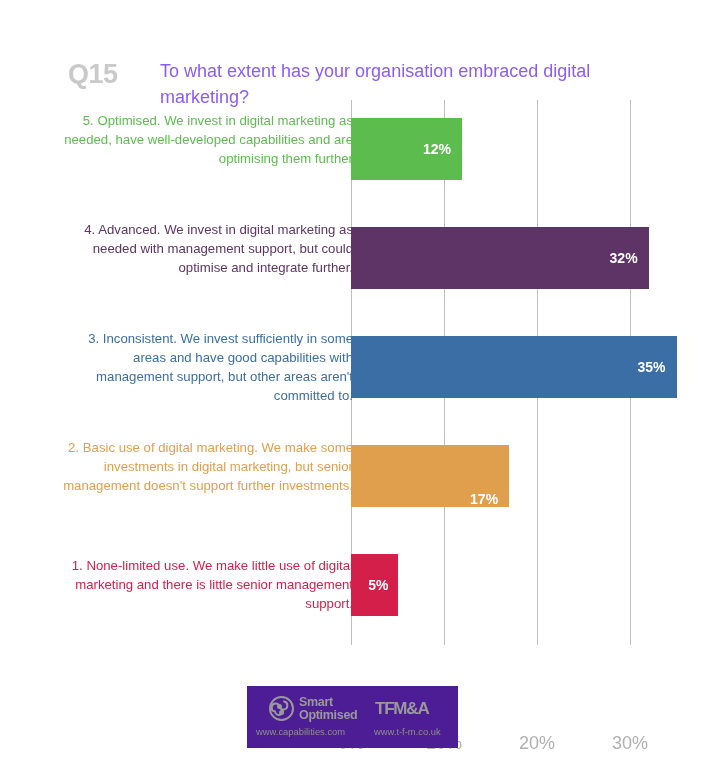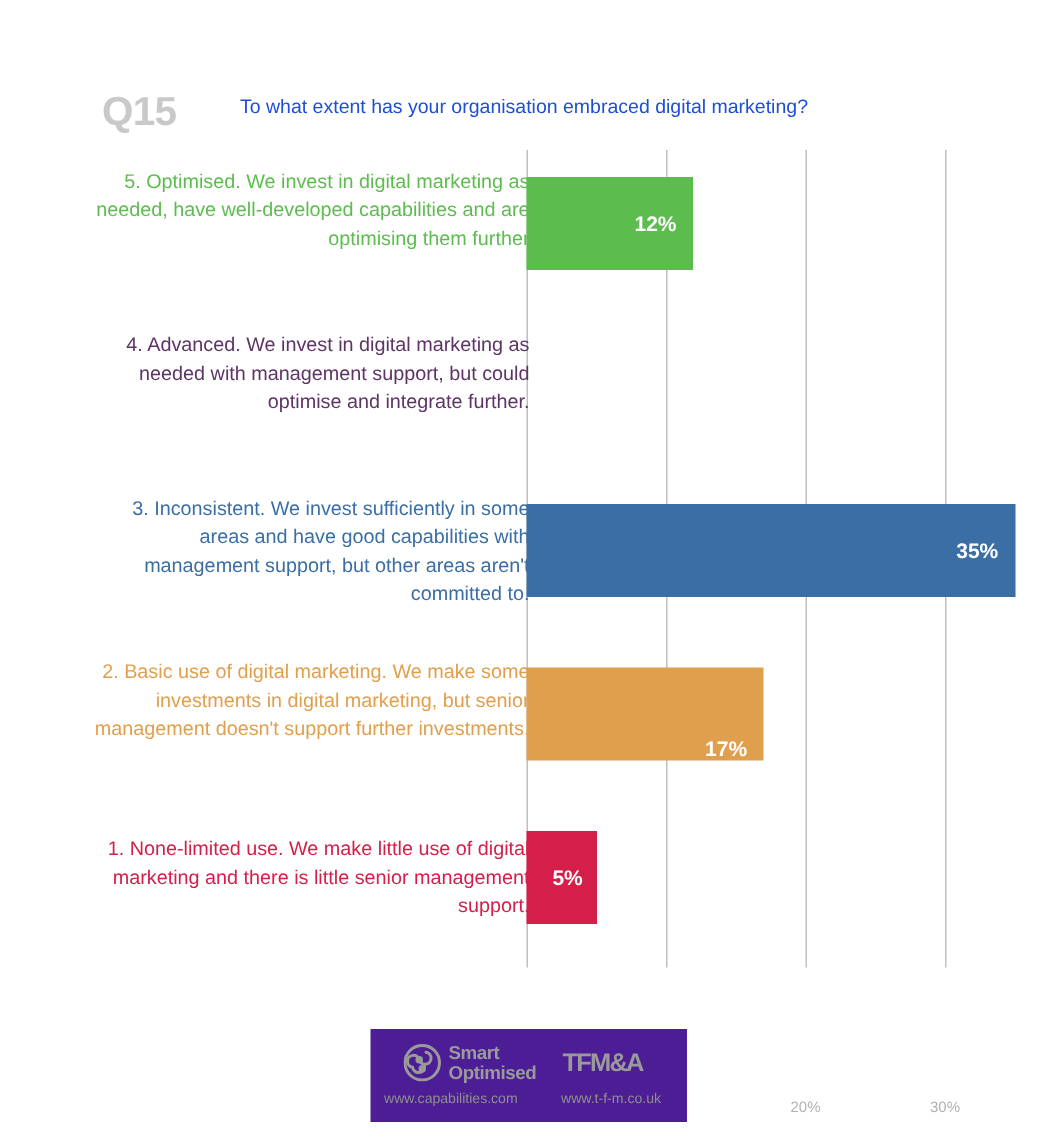--- a/index.html
+++ b/index.html
@@ -13,21 +13,21 @@
 
   
   .header { position:absolute; left:0; top:0; width:705px; height:88px;margin-top:39px; }
   .q-num {
     position:absolute; left:68px; top:20px;
     font-size:27px; font-weight:bold; color:#c9c9c9;
     letter-spacing:-0.5px;
   }
   .q-title {
     position:absolute; left:160px; top:19px; width:500px;
-    font-size:13px; color:#1d4ed8; line-height:26px;
+    font-size:18px; color:#8b5cf6; line-height:26px;
     font-weight:normal;
   }
 
   
   .chart { position:absolute; left:0; top:88px; width:705px; height:570px; }
   .plot {
     position:absolute; left:351px; top:12px;
     width:279px; height:545px;
   }
   .gridline {
@@ -49,21 +49,21 @@
   .bar-value {
     color:#ffffff; font-size:14px; font-weight:bold;
     padding-right:11px; white-space:nowrap;
   }
   .bar.narrow .bar-value { padding-right:9px; }
 
   
   .axis { position:absolute; left:0; top:645px; width:705px; height:26px; }
   .tick {
     position:absolute; top:0;
-    font-size:10px; color:#b0b0b0; font-weight:normal;
+    font-size:18px; color:#b0b0b0; font-weight:normal;
     transform:translateX(-50%);
     white-space:nowrap;
   }
 
   
   .footer {
     position:absolute; left:247px; top:686px;
     width:211px; height:62px;
     background:#4c1d95;
   }
@@ -105,20 +105,23 @@
       </div>
     <div class="rows" id="rows">
         <div class="row" style="top: 29.5px; height: 62px;">
           <div class="cat-label" style="color: rgb(92, 189, 78); top: -7px;">5. Optimised. We invest in digital marketing as needed, have well-developed capabilities and are optimising them further</div>
           <div class="bar" style="width: 111px; background: rgb(92, 189, 78);">
             <span class="bar-value">12%</span>
           </div>
         </div>
         <div class="row" style="top: 138.5px; height: 62px;">
           <div class="cat-label" style="color: rgb(93, 52, 101); top: -7px;">4. Advanced. We invest in digital marketing as needed with management support, but could optimise and integrate further.</div>
+          <div class="bar" style="width: 297.6px; background: rgb(93, 52, 101);">
+            <span class="bar-value">32%</span>
+          </div>
         </div>
         <div class="row" style="top: 247.5px; height: 62px;">
           <div class="cat-label" style="color: rgb(58, 110, 165); top: -7px;">3. Inconsistent. We invest sufficiently in some areas and have good capabilities with management support, but other areas aren't committed to.</div>
           <div class="bar" style="width: 325.5px; background: rgb(58, 110, 165);">
             <span class="bar-value">35%</span>
           </div>
         </div>
         <div class="row" style="top: 356.5px; height: 62px;">
           <div class="cat-label" style="color: rgb(224, 159, 77); top: -7px;">2. Basic use of digital marketing. We make some investments in digital marketing, but senior management doesn't support further investments.</div>
           <div class="bar" style="width: 158.1px; background: rgb(224, 159, 77); align-items: flex-end;">

